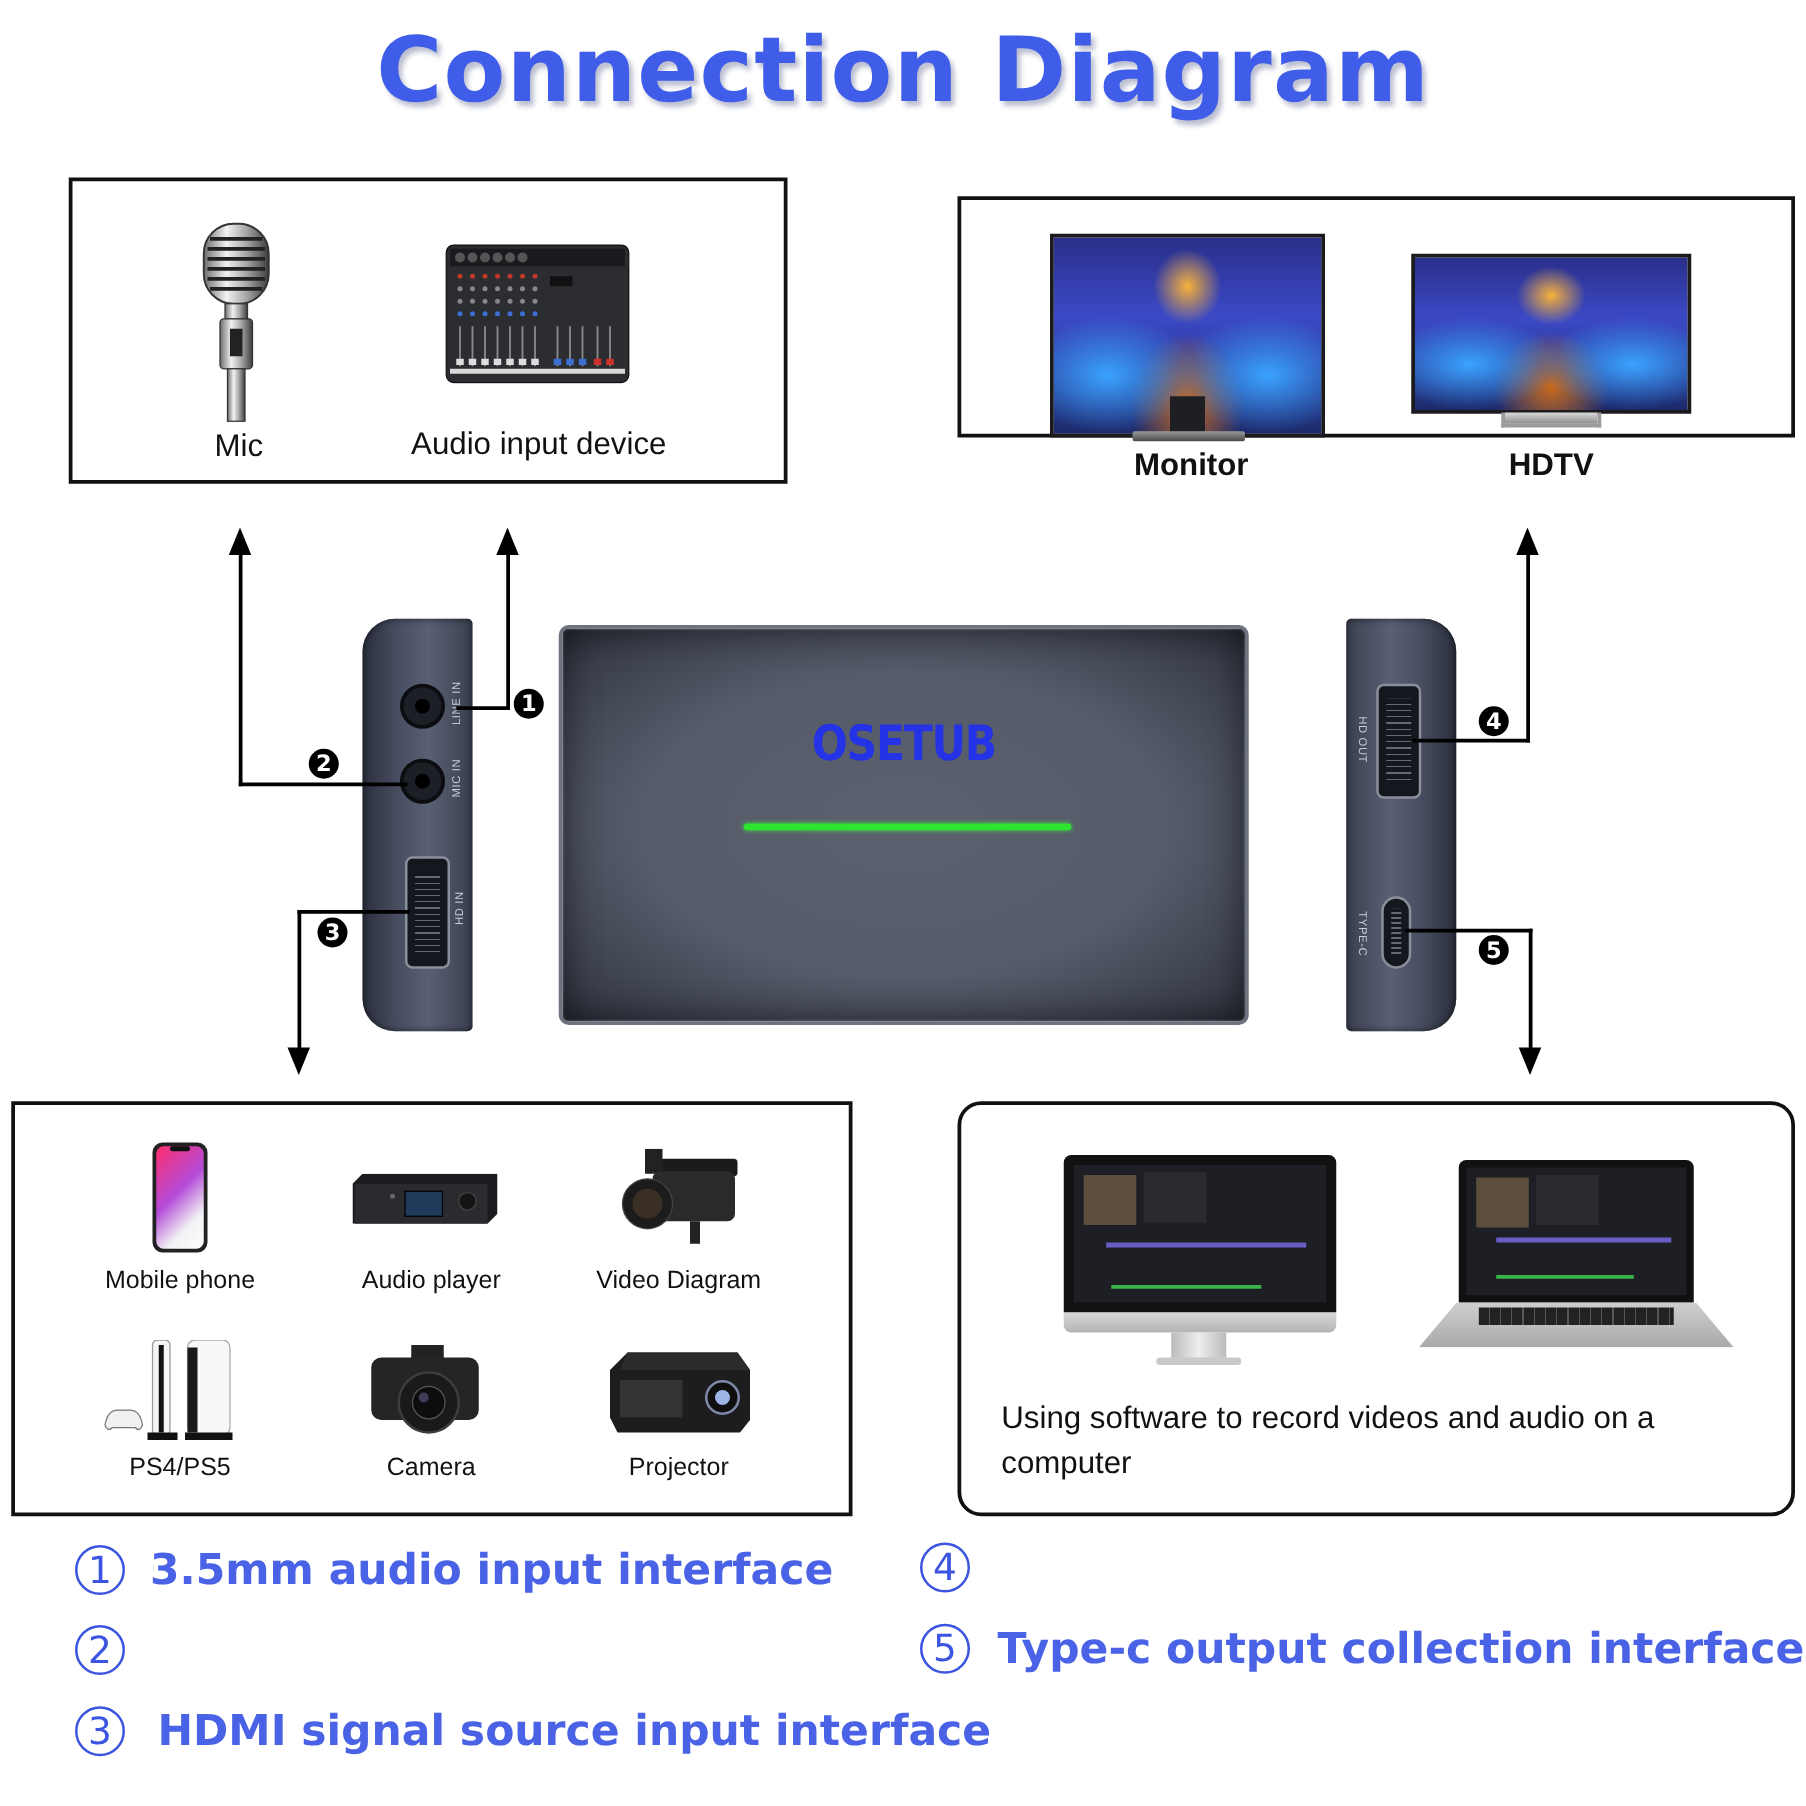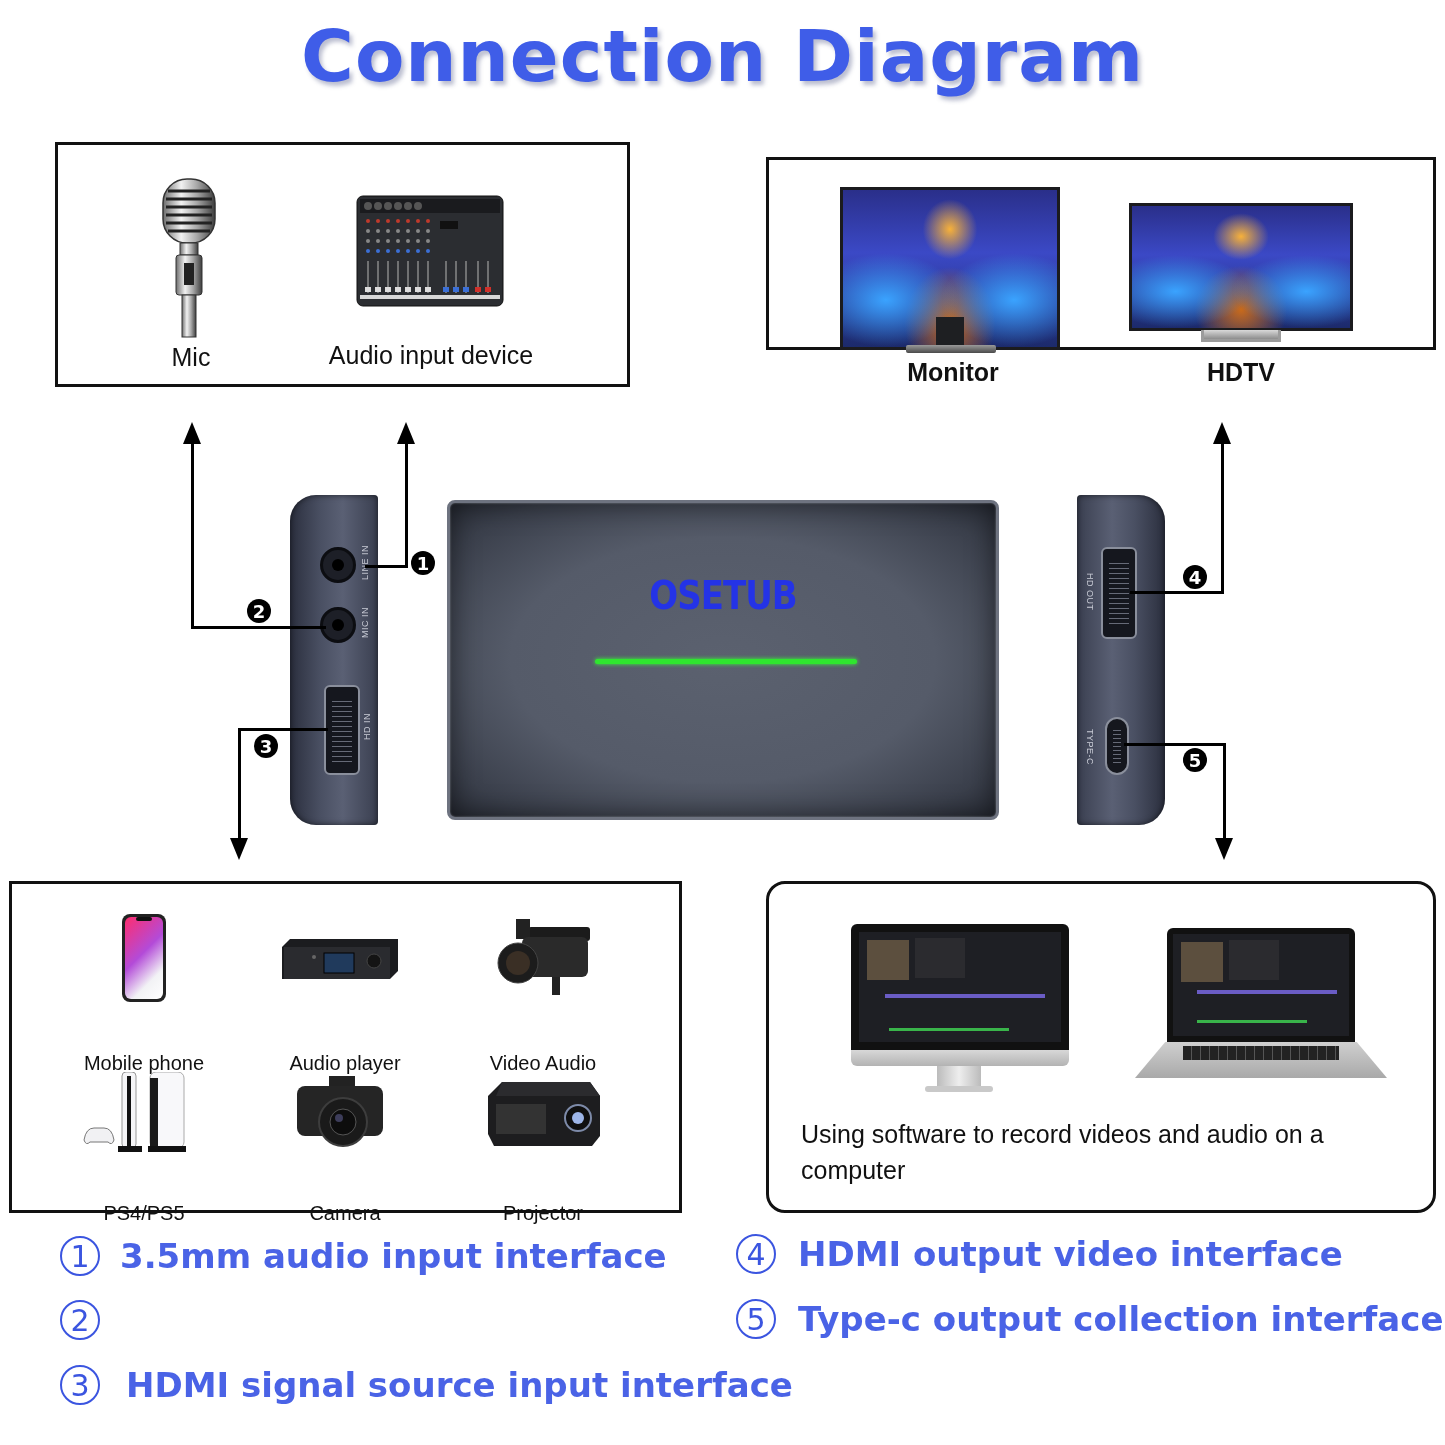--- a/index.html
+++ b/index.html
@@ -8,21 +8,21 @@
 
   
   .title { position: absolute; left: 0; top: 14px; width: 1485px; text-align: center;
            font-family: "DejaVu Sans", sans-serif; font-weight: bold; font-size: 72px;
            color: #3f5de8; letter-spacing: 1px;
            text-shadow: 3px 4px 4px rgba(60,70,120,0.35); }
 
   
   .panel { position: absolute; border: 3px solid #111; background: #fff; box-sizing: border-box; }
   .cap { position: absolute; font-size: 25px; color: #111; text-align: center; white-space: nowrap; }
-  .cap-sm { position: absolute; font-size: 20px; color: #111; text-align: center; white-space: nowrap; margin-top: 39px; }
+  .cap-sm { position: absolute; font-size: 20px; color: #111; text-align: center; white-space: nowrap; }
 
   
   .art { position: absolute; }
 
   
   .scene { background:
       radial-gradient(ellipse at 50% 25%, #f7b13a 0%, rgba(247,177,58,0) 18%),
       radial-gradient(ellipse at 20% 70%, #3aa3ff 0%, rgba(58,163,255,0) 30%),
       radial-gradient(ellipse at 80% 70%, #3aa3ff 0%, rgba(58,163,255,0) 30%),
       radial-gradient(ellipse at 50% 85%, #c86a1b 0%, rgba(200,106,27,0) 30%),
@@ -229,21 +229,21 @@
   <div class="art" style="left:484px; top:35px; width:100px; height:80px;">
     <svg width="100" height="80" viewBox="0 0 100 80">
       <rect x="32" y="8" width="62" height="14" rx="3" fill="#1b1b1b"></rect>
       <rect x="20" y="0" width="14" height="20" fill="#222"></rect>
       <rect x="26" y="18" width="66" height="40" rx="6" fill="#2a2a2a"></rect>
       <ellipse cx="22" cy="44" rx="20" ry="20" fill="#1c1c1c" stroke="#444"></ellipse>
       <ellipse cx="22" cy="44" rx="12" ry="12" fill="#3a2f25"></ellipse>
       <rect x="56" y="58" width="8" height="18" fill="#222"></rect>
     </svg>
   </div>
-  <div class="cap-sm" style="left:451px; top:129px; width:160px;">Video Audio</div>
+  <div class="cap-sm" style="left:451px; top:129px; width:160px;">Video Diagram</div>
 
   <div class="art" style="left:70px; top:188px; width:110px; height:80px;">
     <svg width="110" height="80" viewBox="0 0 110 80">
       <rect x="40" y="0" width="14" height="76" rx="4" fill="#f5f5f7" stroke="#999"></rect>
       <rect x="45" y="4" width="4" height="70" fill="#111"></rect>
       <rect x="68" y="0" width="34" height="76" rx="6" fill="#f8f8fa" stroke="#aaa"></rect>
       <rect x="68" y="6" width="8" height="68" fill="#1a1a1a"></rect>
       <rect x="36" y="74" width="24" height="6" fill="#111"></rect>
       <rect x="66" y="74" width="38" height="6" fill="#111"></rect>
       <path d="M2,68 Q4,56 12,56 L22,56 Q30,56 32,68 Q30,74 26,70 L8,70 Q4,74 2,68 Z" fill="#f1f1f3" stroke="#777"></path>
@@ -366,18 +366,17 @@
 </div>
 <div class="legend-item" style="left:60px; top:1300px;">
   <span class="legend-num">2</span>
 </div>
 <div class="legend-item" style="left:60px; top:1365px;">
   <span class="legend-num">3</span>
   <span class="legend-text" style="margin-left:4px;">HDMI signal source input interface</span>
 </div>
 <div class="legend-item" style="left:736px; top:1234px;">
   <span class="legend-num">4</span>
-  <span class="legend-text">HDMI output video interface</span>
 </div>
 <div class="legend-item" style="left:736px; top:1299px;">
   <span class="legend-num">5</span>
   <span class="legend-text">Type-c output collection interface</span>
 </div>
 
 </body></html>

